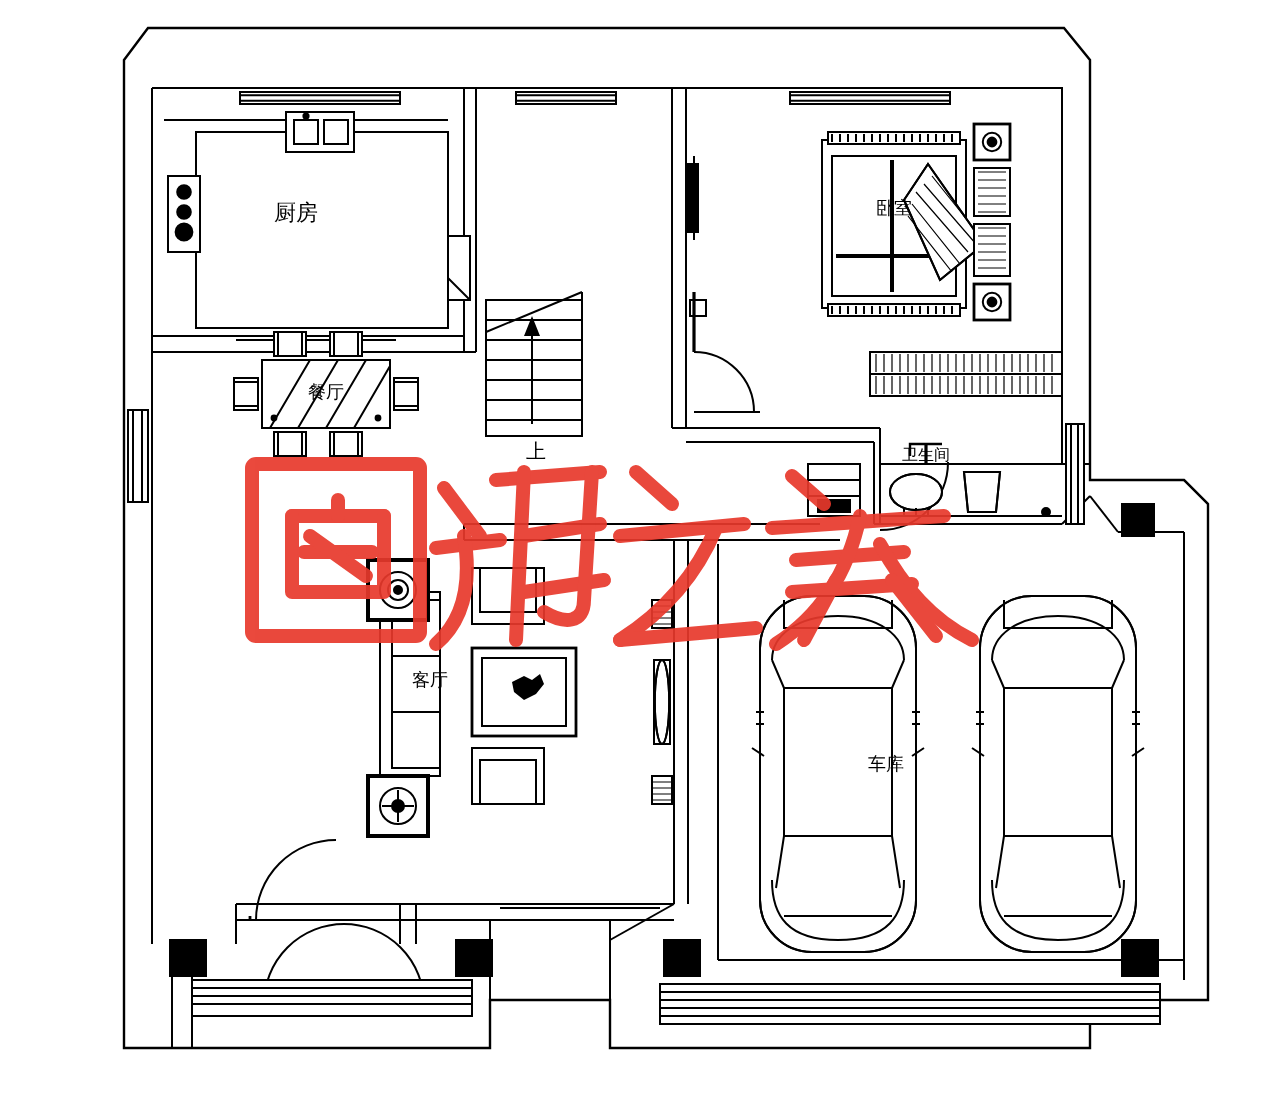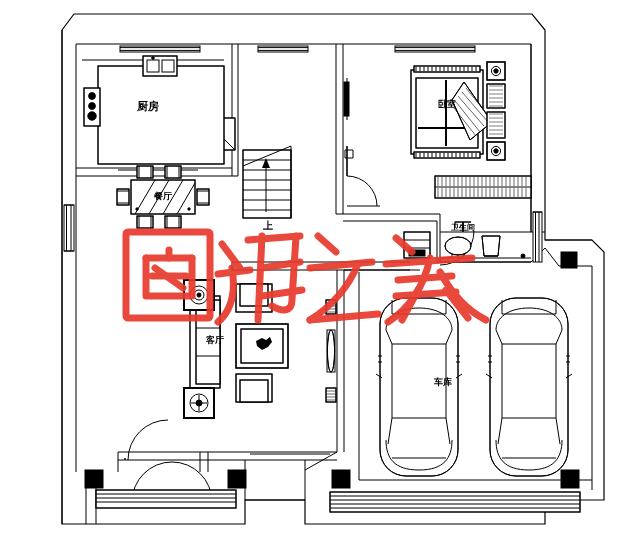--- a/index.html
+++ b/index.html
@@ -1,17 +1,17 @@
 <!DOCTYPE html>
 <html><head>
 <meta charset="utf-8">
 <style>
   html,body{margin:0;padding:0;background:#ffffff;}
   body{width:640px;height:552px;overflow:hidden;font-family:"DejaVu Sans","Liberation Sans",sans-serif;}
-  #stage{position:relative;width:640px;height:552px;background:#eab308;font-weight:bold;}
+  #stage{position:relative;width:640px;height:552px;background:#eab308;}
   svg{display:block;}
   .wm{fill:none;stroke:#e8392c;stroke-width:7;stroke-linecap:round;stroke-linejoin:round;}
   .lbl{font-family:"DejaVu Sans","Liberation Sans",sans-serif;fill:#000;}
 </style>
 </head>
 <body>
 
 <div id="stage">
 <svg width="640" height="552" viewBox="0 0 640 552" xmlns="http://www.w3.org/2000/svg">
 

